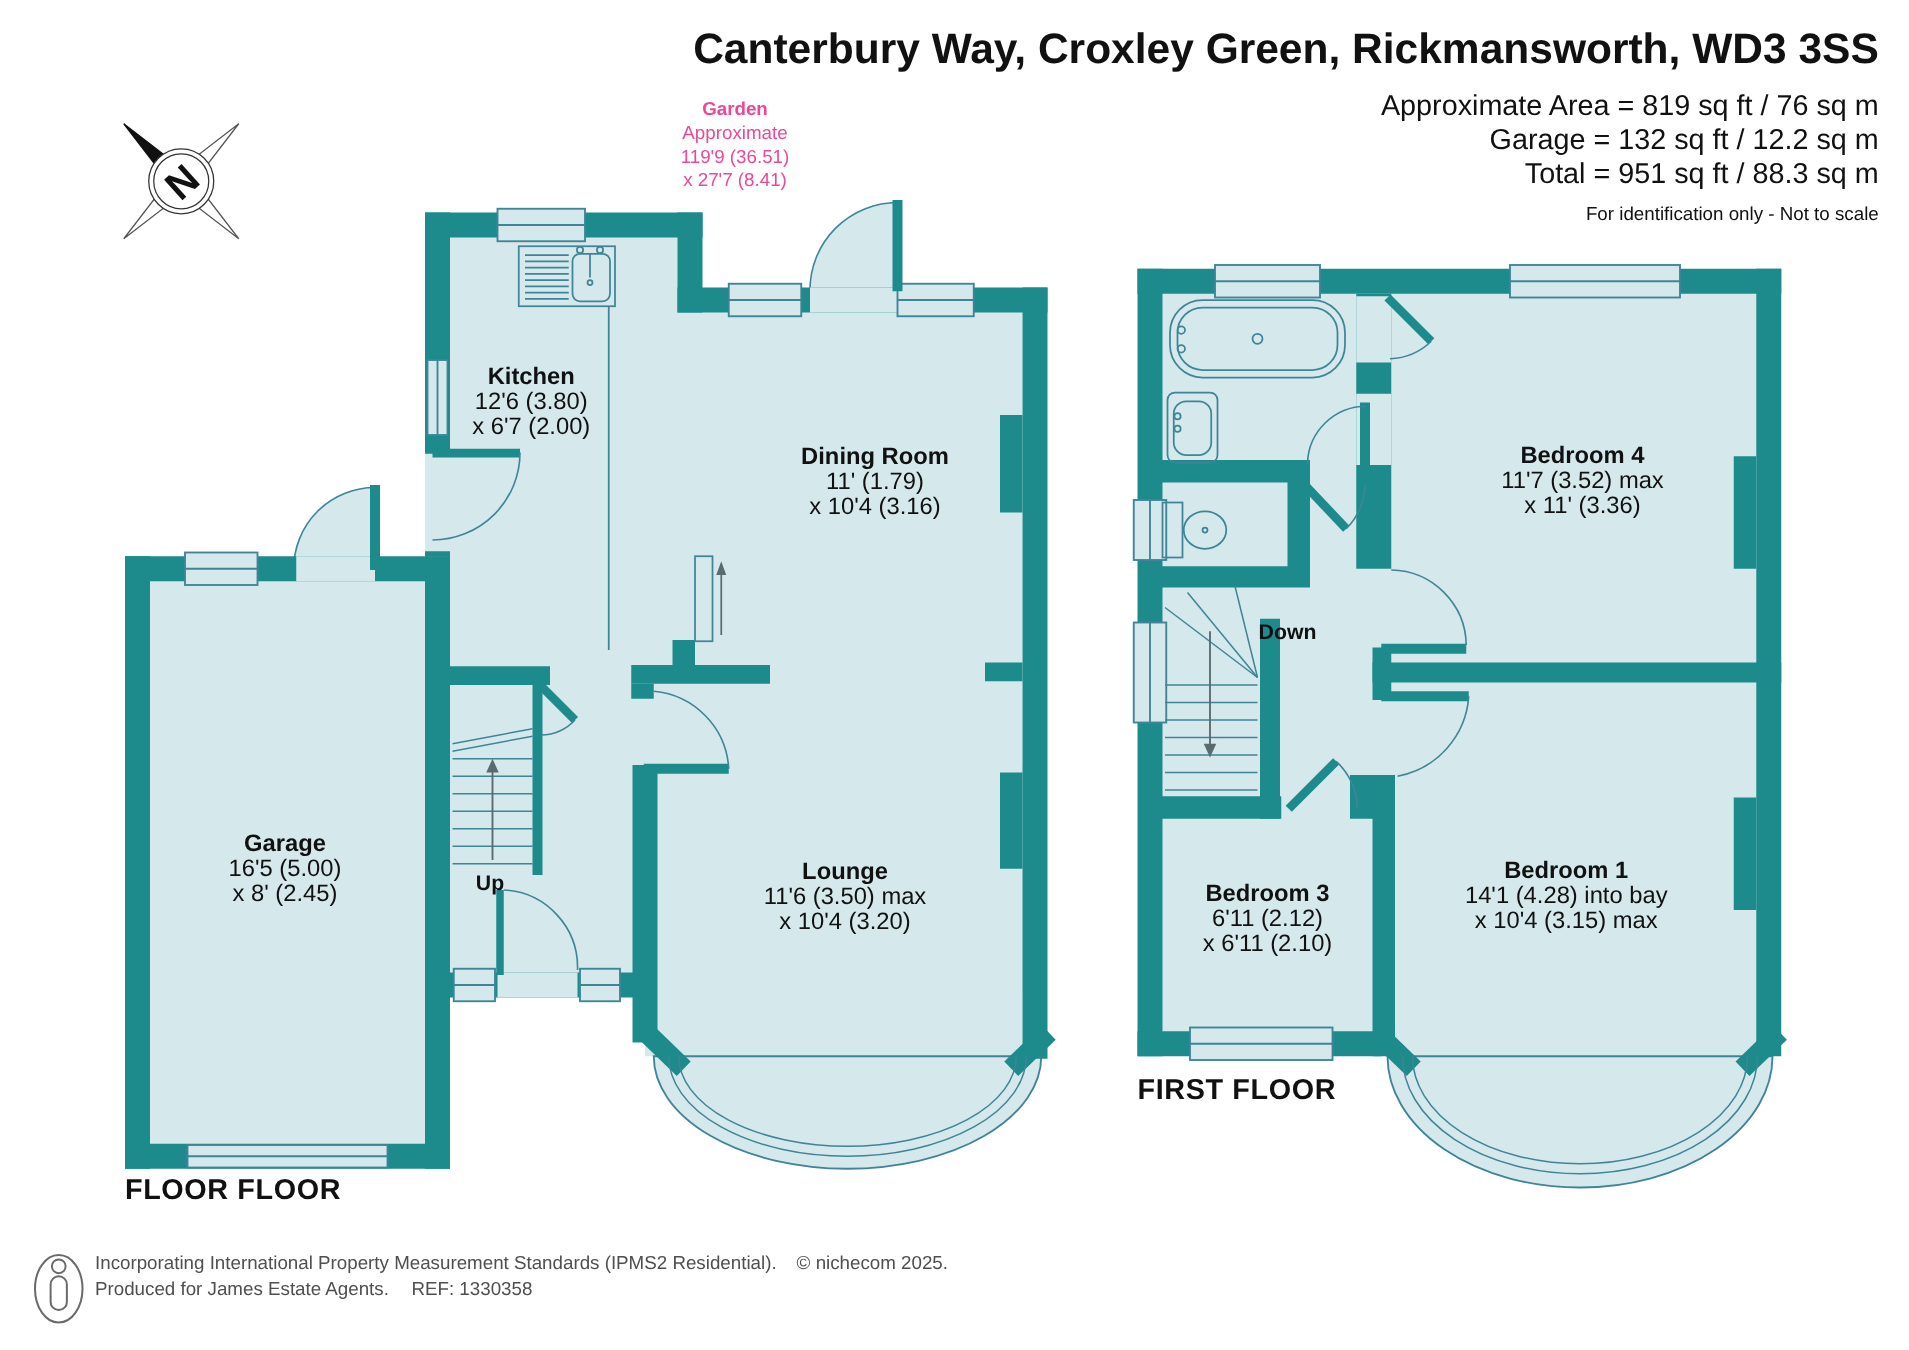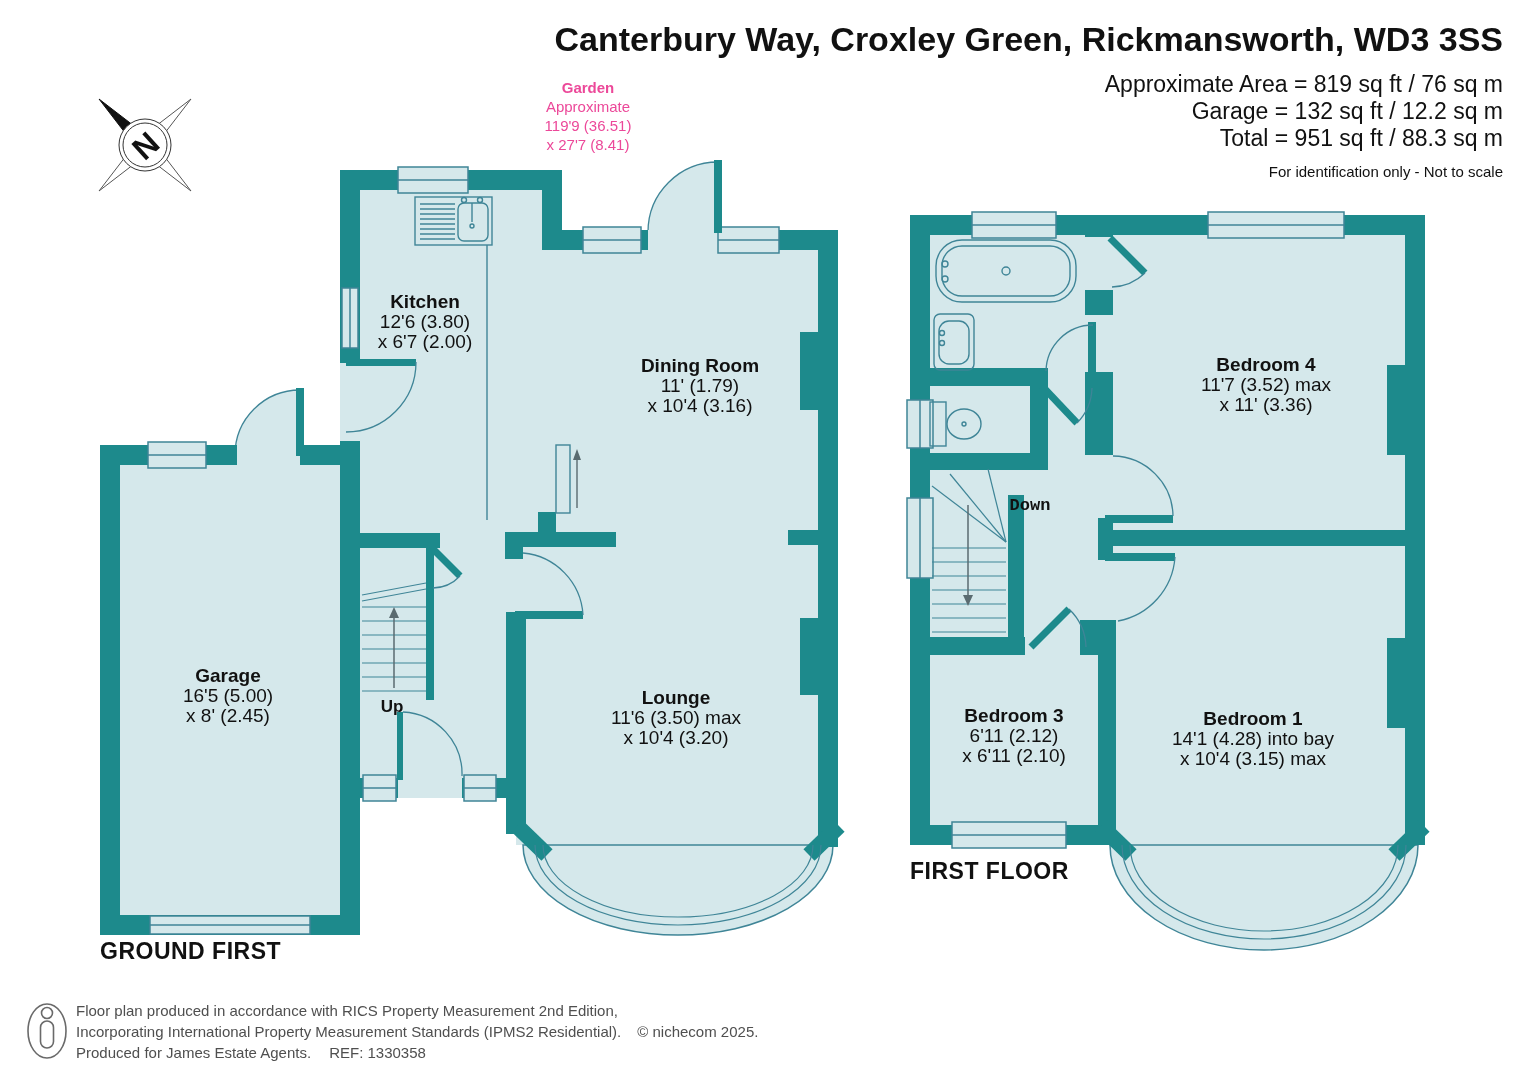--- a/index.html
+++ b/index.html
@@ -306,37 +306,36 @@
     <div>11'6 (3.50) max</div>
     <div>x 10'4 (3.20)</div>
   </div>
   <div class="stair-label" style="left:392px;top:697px;text-align:center;">Up</div>
 
   <div class="room-label" style="left:1266px;top:355px;">
     <div class="rname">Bedroom 4</div>
     <div>11'7 (3.52) max</div>
     <div>x 11' (3.36)</div>
   </div>
-  <div class="room-label" style="left:1253px;top:687px;margin-top:22px;">
+  <div class="room-label" style="left:1253px;top:687px;">
     <div class="rname">Bedroom 1</div>
     <div>14'1 (4.28) into bay</div>
     <div>x 10'4 (3.15) max</div>
   </div>
   <div class="room-label" style="left:1014px;top:706px;">
     <div class="rname">Bedroom 3</div>
     <div>6'11 (2.12)</div>
     <div>x 6'11 (2.10)</div>
   </div>
-  <div class="stair-label" style="left:1030px;top:496px;font-family:Liberation Mono, monospace;">Down</div>
-
-  <div class="floor-label" style="left:100px;top:938px;">GROUND FIRST</div>
+  <div class="stair-label" style="left:1030px;top:496px;">Down</div>
+
+  <div class="floor-label" style="left:100px;top:938px;">FLOOR FLOOR</div>
   <div class="floor-label" style="left:910px;top:858px;">FIRST FLOOR</div>
 
   <div class="footer">
-    <div><span>Floor plan produced in accordance with RICS Property Measurement 2nd Edition,</span></div>
     <div>
       <span>Incorporating International Property Measurement Standards (IPMS2 Residential).</span><span class="copy">© nichecom 2025.</span>
     </div>
     <div>
       <span>Produced for James Estate Agents.</span><span class="ref">REF: 1330358</span>
     </div>
   </div>
 
 </div>
 

